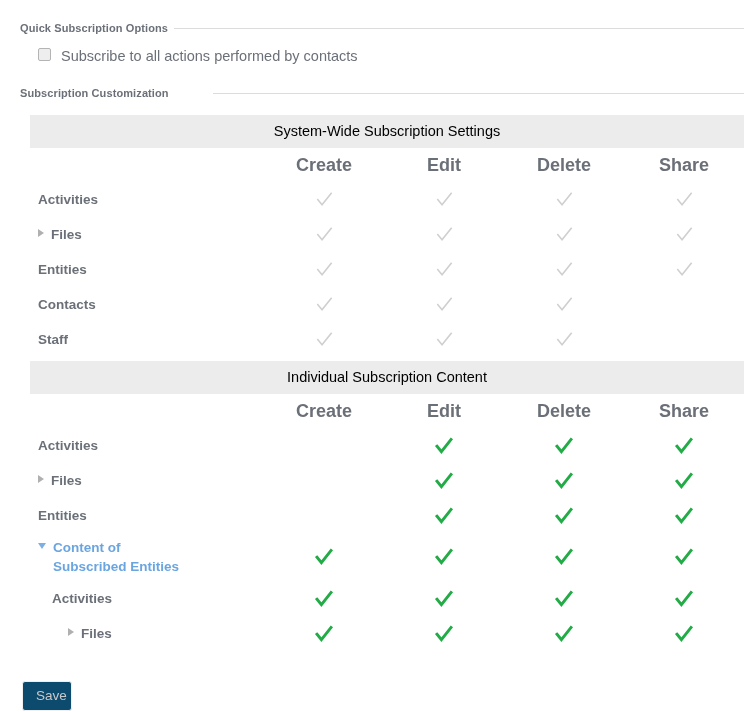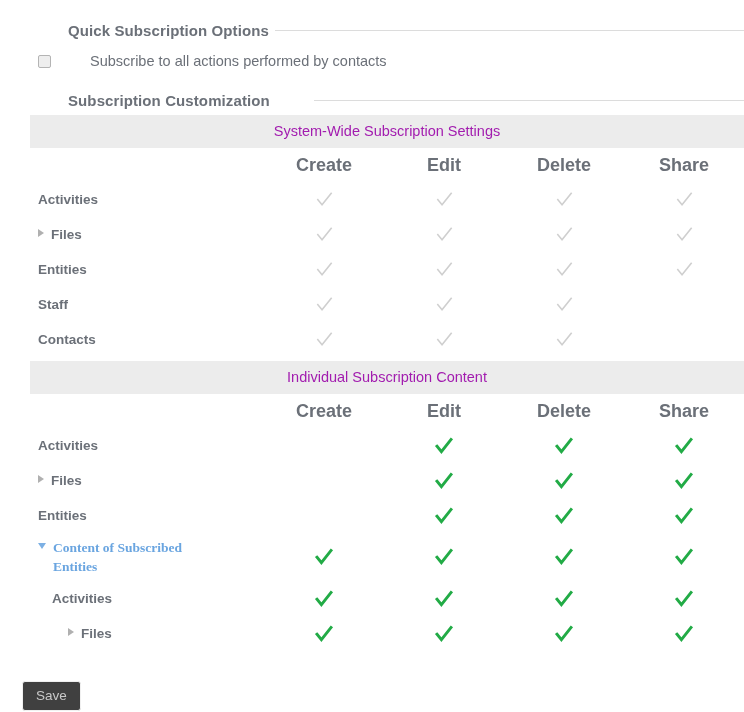--- a/index.html
+++ b/index.html
@@ -22,40 +22,38 @@
   }
 
   
   .legend-row {
     display: flex;
     align-items: center;
     padding-left: 20px;
     padding-right: 0px;
   }
   .legend-text {
-    font-size: 15px;
+    font-size: 11px;
     font-weight: bold;
     color: #6b7078;
     white-space: nowrap;
     letter-spacing: 0.1px;
-    margin-left: 48px;
   }
   .legend-rule {
     flex: 1 1 auto;
     height: 1px;
     background: #dcdcdc;
     margin-left: 6px;
   }
 
   
   .quick-opts {
     padding: 14px 0 0 38px;
     display: flex;
-    align-items: center;
-    gap: 29px;
+    align-items: flex-start;
   }
   .cbx {
     width: 13px;
     height: 13px;
     border: 1px solid #b4b4b4;
     background: #eeeeee;
     border-radius: 2px;
     box-sizing: border-box;
     display: inline-block;
     flex: 0 0 auto;
@@ -73,21 +71,21 @@
     left: 30px;
     right: 0;
     width: 714px;
   }
   .sec-head {
     background: #ececec;
     height: 33px;
     line-height: 33px;
     text-align: center;
     font-size: 14.5px;
-    color: #a21caf;
+    color: #000000;
   }
   .col-head {
     display: flex;
     height: 34px;
     align-items: center;
   }
   .col-head .ch {
     font-size: 18px;
     font-weight: bold;
     color: #6b7078;
@@ -122,21 +120,21 @@
     border-bottom: 4.5px solid transparent;
     margin-top: 4px;
   }
   .tri.down {
     border-top: 6px solid #7cb0e4;
     border-left: 4.5px solid transparent;
     border-right: 4.5px solid transparent;
     margin-top: 5px;
   }
   .lbl-txt { line-height: 19px; }
-  .lbl-link { color: #6aa5e0; font-family: Liberation Serif, serif; }
+  .lbl-link { color: #6aa5e0; }
   .cell {
     width: 120px;
     flex: 0 0 120px;
     text-align: center;
     position: relative;
     height: 100%;
     display: flex;
     align-items: center;
     justify-content: center;
   }
@@ -151,25 +149,25 @@
   .chk { display: inline-block; line-height: 0; }
   .chk svg { display: block; }
 
   
   .btn-bar {
     position: absolute;
     left: 22px;
     top: 681px;
   }
   .btn-save {
-    background: #404040;
+    background: #0c4a6e;
     border: 1px solid #f0f0f0;
     color: #c9c9c9;
     font-size: 13.5px;
-    padding: 6px 13px 7px 13px;
+    padding: 6px 4px 7px 13px;
     border-radius: 3px;
     font-family: "Liberation Sans", sans-serif;
   }
 </style>
 </head>
 <body>
 
 <div class="page">
 
   <div class="legend-row" style="padding-top:22px;">
@@ -298,50 +296,50 @@
           <span class="chk">
             <svg width="19" height="19" viewBox="0 0 20 20">
               <path d="M3 10.2 L7.4 15.6 L17 3.6" fill="none" stroke="#cfcfcf" stroke-width="1.7" stroke-linecap="square" stroke-linejoin="miter"></path>
             </svg>
           </span>
         </div>
       </div>
       <div class="row">
         <div class="lbl-cell ind0">
           <div class="lbl-wrap">
+            <span class="lbl-txt">Contacts</span>
+          </div>
+        </div>
+        <div class="cell">
+          <span class="chk">
+            <svg width="19" height="19" viewBox="0 0 20 20">
+              <path d="M3 10.2 L7.4 15.6 L17 3.6" fill="none" stroke="#cfcfcf" stroke-width="1.7" stroke-linecap="square" stroke-linejoin="miter"></path>
+            </svg>
+          </span>
+        </div>
+        <div class="cell">
+          <span class="chk">
+            <svg width="19" height="19" viewBox="0 0 20 20">
+              <path d="M3 10.2 L7.4 15.6 L17 3.6" fill="none" stroke="#cfcfcf" stroke-width="1.7" stroke-linecap="square" stroke-linejoin="miter"></path>
+            </svg>
+          </span>
+        </div>
+        <div class="cell">
+          <span class="chk">
+            <svg width="19" height="19" viewBox="0 0 20 20">
+              <path d="M3 10.2 L7.4 15.6 L17 3.6" fill="none" stroke="#cfcfcf" stroke-width="1.7" stroke-linecap="square" stroke-linejoin="miter"></path>
+            </svg>
+          </span>
+        </div>
+        <div class="cell"></div>
+      </div>
+      <div class="row">
+        <div class="lbl-cell ind0">
+          <div class="lbl-wrap">
             <span class="lbl-txt">Staff</span>
-          </div>
-        </div>
-        <div class="cell">
-          <span class="chk">
-            <svg width="19" height="19" viewBox="0 0 20 20">
-              <path d="M3 10.2 L7.4 15.6 L17 3.6" fill="none" stroke="#cfcfcf" stroke-width="1.7" stroke-linecap="square" stroke-linejoin="miter"></path>
-            </svg>
-          </span>
-        </div>
-        <div class="cell">
-          <span class="chk">
-            <svg width="19" height="19" viewBox="0 0 20 20">
-              <path d="M3 10.2 L7.4 15.6 L17 3.6" fill="none" stroke="#cfcfcf" stroke-width="1.7" stroke-linecap="square" stroke-linejoin="miter"></path>
-            </svg>
-          </span>
-        </div>
-        <div class="cell">
-          <span class="chk">
-            <svg width="19" height="19" viewBox="0 0 20 20">
-              <path d="M3 10.2 L7.4 15.6 L17 3.6" fill="none" stroke="#cfcfcf" stroke-width="1.7" stroke-linecap="square" stroke-linejoin="miter"></path>
-            </svg>
-          </span>
-        </div>
-        <div class="cell"></div>
-      </div>
-      <div class="row">
-        <div class="lbl-cell ind0">
-          <div class="lbl-wrap">
-            <span class="lbl-txt">Contacts</span>
           </div>
         </div>
         <div class="cell">
           <span class="chk">
             <svg width="19" height="19" viewBox="0 0 20 20">
               <path d="M3 10.2 L7.4 15.6 L17 3.6" fill="none" stroke="#cfcfcf" stroke-width="1.7" stroke-linecap="square" stroke-linejoin="miter"></path>
             </svg>
           </span>
         </div>
         <div class="cell">

